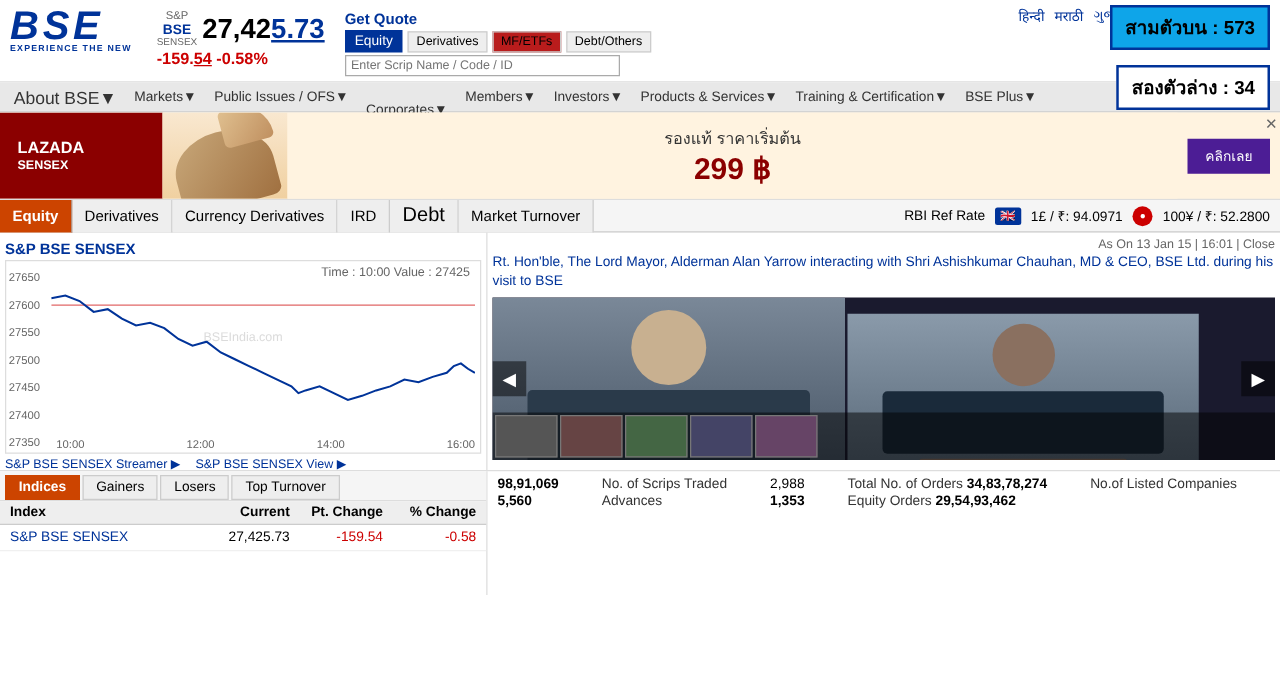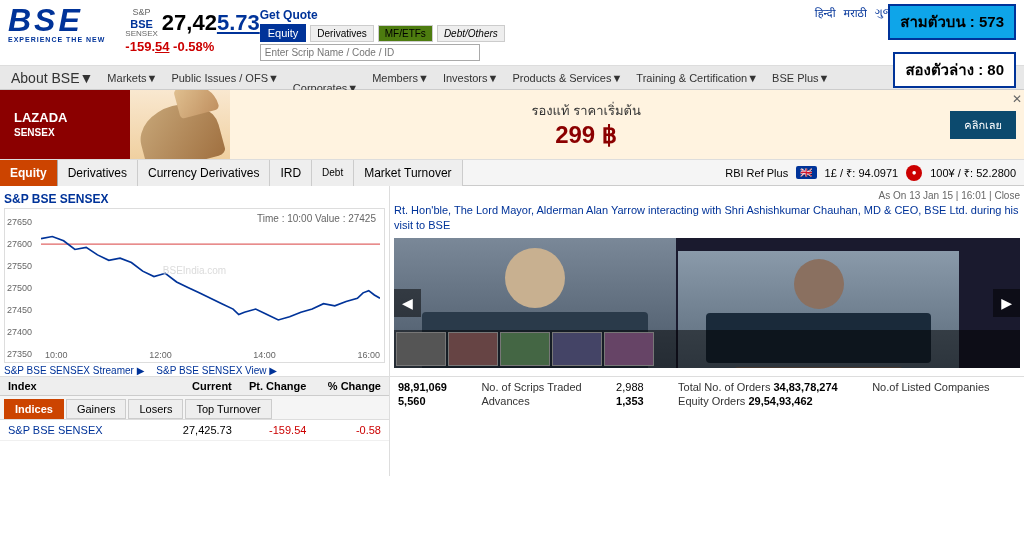--- a/index.html
+++ b/index.html
@@ -8,59 +8,59 @@
 </head>
 <body>
 
 <div style="display:flex; align-items:flex-start; padding:4px 8px; background:#fff; border-bottom:1px solid #ddd; position:relative;">
 
   <div style="margin-right:20px;">
     <div style="font-size:32px; font-weight:900; color:#003399; letter-spacing:3px; line-height:1; font-style:italic;">BSE</div>
     <div style="font-size:7px; color:#003399; letter-spacing:1px; font-weight:bold;">EXPERIENCE THE NEW</div>
   </div>
 
-  <div style="display:flex; flex-direction:column; margin-top:4px;">
+  <div style="display:flex; flex-direction:column; margin-right:16px; margin-top:4px;">
     <div style="display:flex; align-items:center; gap:4px;">
       <div style="display:flex; flex-direction:column; align-items:center; font-size:9px; color:#666; line-height:1.1;">
         <span>S&amp;P</span>
         <span style="color:#003399; font-weight:bold; font-size:11px;">BSE</span>
         <span style="font-size:8px; color:#666;">SENSEX</span>
       </div>
       <div style="font-size:22px; font-weight:bold; color:#000;">27,42<span style="color:#003399; text-decoration:underline;">5.73</span></div>
     </div>
     <div style="color:#cc0000; font-size:13px; font-weight:bold;">-159.<span style="text-decoration:underline;">54</span> -0.58%</div>
   </div>
 
   <div style="display:flex; flex-direction:column; align-items:flex-start; margin-right:8px; margin-top:4px;">
     <div style="color:#003399; font-weight:bold; font-size:12px; cursor:pointer; margin-bottom:2px;">Get Quote</div>
     <div style="display:flex; gap:4px; align-items:center;">
       <div style="background:#003399; color:#fff; padding:3px 8px; font-size:11px; cursor:pointer;">Equity</div>
       <div style="background:#eee; border:1px solid #ccc; padding:2px 6px; font-size:10px; cursor:pointer;">Derivatives</div>
-      <div style="background:#4d7c0f; border:1px solid #ccc; padding:2px 6px; font-size:10px; cursor:pointer;">MF/ETFs</div>
-      <div style="background:#eee; border:1px solid #ccc; padding:2px 6px; font-size:10px; cursor:pointer;font-style:italic;">Debt/Others</div>
+      <div style="background:#b91c1c; border:1px solid #ccc; padding:2px 6px; font-size:10px; cursor:pointer;">MF/ETFs</div>
+      <div style="background:#eee; border:1px solid #ccc; padding:2px 6px; font-size:10px; cursor:pointer;">Debt/Others</div>
     </div>
     <input type="text" style="border: 1px solid rgb(170, 170, 170); padding: 2px 4px; width: 220px; font-size: 10px; color: rgb(153, 153, 153); margin-top: 2px;" placeholder="Enter Scrip Name / Code / ID">
   </div>
 
   <div style="margin-left:auto; display:flex; flex-direction:column; align-items:flex-end; gap:2px;">
     <div style="display:flex; gap:8px; align-items:center;">
       <span style="color:#003399; font-size:11px; cursor:pointer;">हिन्दी</span>
       <span style="color:#003399; font-size:11px; cursor:pointer;">मराठी</span>
       <span style="color:#003399; font-size:11px; cursor:pointer;">ગુજરાતી</span>
       <select style="font-size:10px; border:1px solid #ccc; padding:1px;">
         <option>Group Websites</option>
       </select>
     </div>
   </div>
 
   <div style="position:absolute; top:4px; right:8px; border:2px solid #003399; background:#0ea5e9; padding:4px 10px; font-size:15px; font-weight:bold; color:#000; white-space:nowrap; z-index:20;">
     <span>สามตัวบน : 573</span>
   </div>
   <div style="position:absolute; top:52px; right:8px; border:2px solid #003399; background:#fff; padding:4px 10px; font-size:15px; font-weight:bold; color:#000; white-space:nowrap; z-index:20;">
-    <span>สองตัวล่าง : 80</span>
+    <span>สองตัวล่าง : 34</span>
   </div>
 </div>
 
 <div style="background:#e8e8e8; display:flex; align-items:center; padding:0 4px; border-bottom:1px solid #ccc; height:24px;">
   <div style="padding:3px 7px; font-size:14px; cursor:pointer; color:#333; white-space:nowrap;">About BSE▼</div>
   <div style="padding:3px 7px; font-size:11px; cursor:pointer; color:#333; white-space:nowrap;">Markets▼</div>
   <div style="padding:3px 7px; font-size:11px; cursor:pointer; color:#333; white-space:nowrap;">Public Issues / OFS▼</div>
   <div style="padding:3px 7px; font-size:11px; cursor:pointer; color:#333; white-space:nowrap;margin-top:20px;">Corporates▼</div>
   <div style="padding:3px 7px; font-size:11px; cursor:pointer; color:#333; white-space:nowrap;">Members▼</div>
   <div style="padding:3px 7px; font-size:11px; cursor:pointer; color:#333; white-space:nowrap;">Investors▼</div>
@@ -77,33 +77,33 @@
   <div style="width:100px; background:linear-gradient(180deg,#f9e8d0,#f0d0a0); display:flex; align-items:center; justify-content:center; overflow:hidden;">
 
     <div style="width:80px; height:60px; background:linear-gradient(135deg,#c8a87a,#a07040); border-radius:50% 50% 10% 10%; transform:rotate(-15deg); position:relative; top:10px;">
       <div style="position:absolute; top:-15px; right:-5px; width:40px; height:30px; background:linear-gradient(135deg,#e0c090,#c09060); border-radius:5px 30px 5px 5px;"></div>
     </div>
   </div>
   <div style="flex:1; display:flex; flex-direction:column; align-items:center; justify-content:center; background:#fff3e0;">
     <div style="font-size:13px; color:#333;">รองแท้ ราคาเริ่มต้น</div>
     <div style="font-size:24px; font-weight:bold; color:#8B0000;">299 ฿</div>
   </div>
-  <div style="background:#0c4a6e; color:#fff; padding:4px 14px; font-size:11px; cursor:pointer; display:flex; align-items:center; margin: auto 8px; height:28px;">คลิกเลย</div>
+  <div style="background:#4c1d95; color:#fff; padding:4px 14px; font-size:11px; cursor:pointer; display:flex; align-items:center; margin: auto 8px; height:28px;">คลิกเลย</div>
   <div style="position:absolute; top:2px; right:2px; font-size:12px; cursor:pointer; color:#666;">✕</div>
 </div>
 
 <div style="display:flex; align-items:center; background:#f5f5f5; border-bottom:1px solid #ccc; height:26px;">
   <div style="padding:4px 10px; font-size:12px; cursor:pointer; background:#cc4400; color:#fff; font-weight:bold; height:26px; display:flex; align-items:center; border-right:1px solid #aaa;">Equity</div>
   <div style="padding:4px 10px; font-size:12px; cursor:pointer; background:#eee; height:26px; display:flex; align-items:center; border-right:1px solid #ccc;">Derivatives</div>
   <div style="padding:4px 10px; font-size:12px; cursor:pointer; background:#eee; height:26px; display:flex; align-items:center; border-right:1px solid #ccc;">Currency Derivatives</div>
   <div style="padding:4px 10px; font-size:12px; cursor:pointer; background:#eee; height:26px; display:flex; align-items:center; border-right:1px solid #ccc;">IRD</div>
-  <div style="padding:4px 10px; font-size:10px; cursor:pointer; background:#eee; height:26px; display:flex; align-items:center; border-right:1px solid #ccc;">Debt</div>
+  <div style="padding:4px 10px; font-size:16px; cursor:pointer; background:#eee; height:26px; display:flex; align-items:center; border-right:1px solid #ccc;">Debt</div>
   <div style="padding:4px 10px; font-size:12px; cursor:pointer; background:#eee; height:26px; display:flex; align-items:center; border-right:1px solid #ccc;">Market Turnover</div>
   <div style="margin-left:auto; display:flex; align-items:center; gap:8px; font-size:11px; padding:0 8px;">
-    <span>RBI Ref Plus</span>
+    <span>RBI Ref Rate</span>
     <span style="background:#003399; color:#fff; padding:1px 4px; font-size:10px; border-radius:2px;">🇬🇧</span>
     <span>1£ / ₹: 94.0971</span>
     <span style="background:#cc0000; color:#fff; padding:1px 4px; font-size:10px; border-radius:50%; width:16px; height:16px; display:inline-flex; align-items:center; justify-content:center; font-size:8px;">●</span>
     <span>100¥ / ₹: 52.2800</span>
   </div>
 </div>
 
 <div style="display:flex; height:190px;">
 
   <div style="width:390px; border-right:1px solid #ddd; padding:4px;">
@@ -173,32 +173,32 @@
         </div>
       </div>
     </div>
   </div>
 </div>
 
 <div style="display:flex; border-top:1px solid #ddd; height:100px;">
 
   <div style="width:390px; border-right:1px solid #ddd;">
 
+    <div style="display:flex; padding:3px 4px 0; background:#f5f5f5; border-bottom:1px solid #ddd;">
+      <div style="padding:3px 10px; font-size:11px; cursor:pointer; background:#cc4400; color:#fff; font-weight:bold; margin-right:2px; border:1px solid #cc4400;">Indices</div>
+      <div style="padding:3px 10px; font-size:11px; cursor:pointer; background:#eee; border:1px solid #ccc; margin-right:2px;">Gainers</div>
+      <div style="padding:3px 10px; font-size:11px; cursor:pointer; background:#eee; border:1px solid #ccc; margin-right:2px;">Losers</div>
+      <div style="padding:3px 10px; font-size:11px; cursor:pointer; background:#eee; border:1px solid #ccc;">Top Turnover</div>
+    </div>
+
     <div style="display:flex; padding:3px 8px; background:#eee; font-weight:bold; font-size:11px; border-bottom:1px solid #ccc;">
       <span style="flex:2;">Index</span>
       <span style="flex:1; text-align:right;">Current</span>
       <span style="flex:1; text-align:right;">Pt. Change</span>
       <span style="flex:1; text-align:right;">% Change</span>
-    </div>
-
-    <div style="display:flex; padding:3px 4px 0; background:#f5f5f5; border-bottom:1px solid #ddd;">
-      <div style="padding:3px 10px; font-size:11px; cursor:pointer; background:#cc4400; color:#fff; font-weight:bold; margin-right:2px; border:1px solid #cc4400;">Indices</div>
-      <div style="padding:3px 10px; font-size:11px; cursor:pointer; background:#eee; border:1px solid #ccc; margin-right:2px;">Gainers</div>
-      <div style="padding:3px 10px; font-size:11px; cursor:pointer; background:#eee; border:1px solid #ccc; margin-right:2px;">Losers</div>
-      <div style="padding:3px 10px; font-size:11px; cursor:pointer; background:#eee; border:1px solid #ccc;">Top Turnover</div>
     </div>
 
     <div style="display:flex; padding:4px 8px; border-bottom:1px solid #f0f0f0; font-size:11px; align-items:center;">
       <a style="flex:2; color:#003399; text-decoration:none; cursor:pointer;">S&amp;P BSE SENSEX</a>
       <span style="flex:1; text-align:right;">27,425.73</span>
       <span style="flex:1; text-align:right; color:#cc0000;">-159.54</span>
       <span style="flex:1; text-align:right; color:#cc0000;">-0.58</span>
     </div>
   </div>
 

